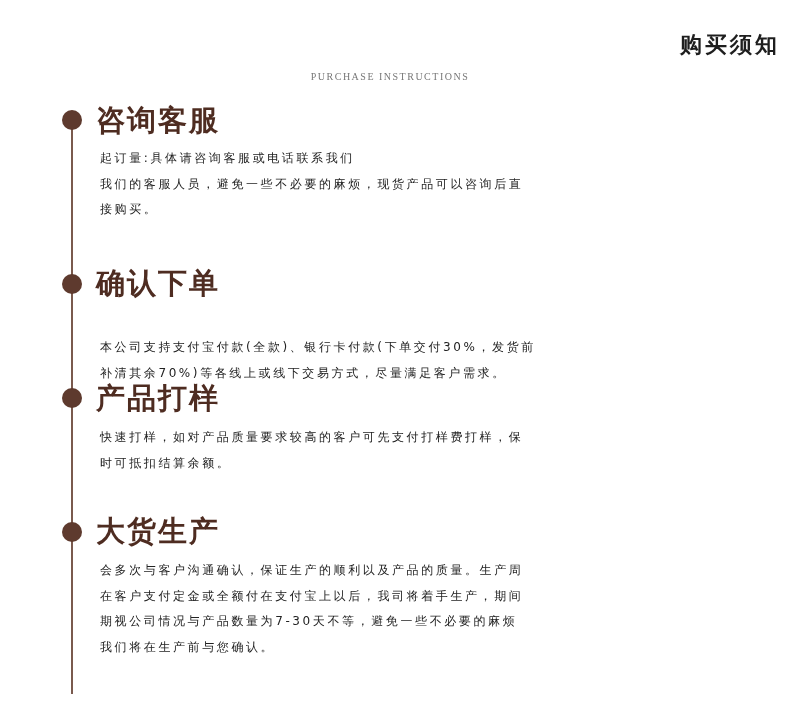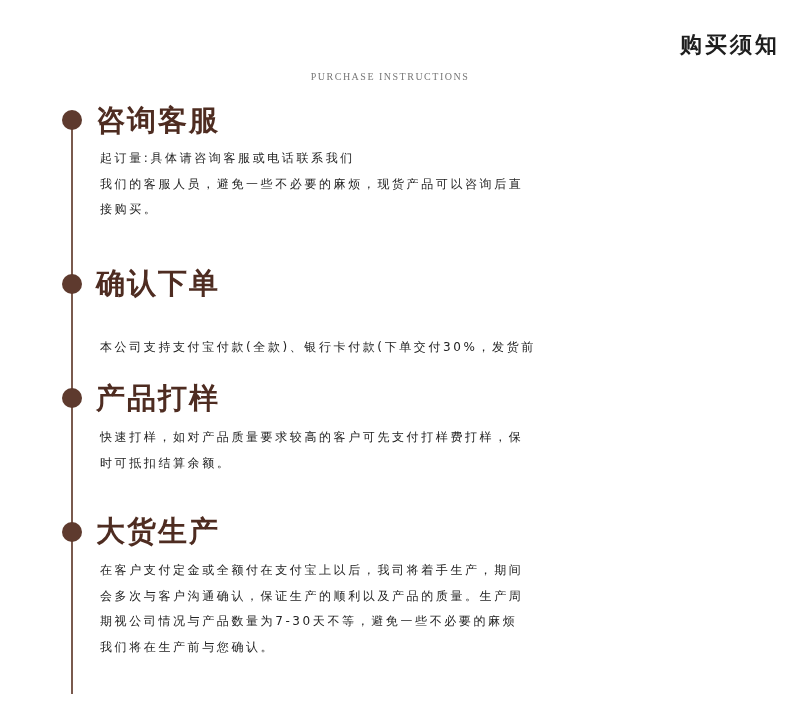--- a/index.html
+++ b/index.html
@@ -100,34 +100,35 @@
     <p>我们的客服人员，避免一些不必要的麻烦，现货产品可以咨询后直</p>
     <p>接购买。</p>
   </div>
 </div>
 
 <div class="section" style="top:0;">
   <div class="dot" style="top:274px;"></div>
   <div class="section-title" style="top:268px;">确认下单</div>
   <div class="section-body" style="top:311px;margin-top:24px;">
     <p>本公司支持支付宝付款(全款)、银行卡付款(下单交付30%，发货前</p>
+    <p>补清其余70%)等各线上或线下交易方式，尽量满足客户需求。</p>
   </div>
 </div>
 
 <div class="section" style="top:0;">
   <div class="dot" style="top:388px;"></div>
   <div class="section-title" style="top:383px;">产品打样</div>
   <div class="section-body" style="top:425px;">
     <p>快速打样，如对产品质量要求较高的客户可先支付打样费打样，保</p>
     <p>时可抵扣结算余额。</p>
   </div>
 </div>
 
 <div class="section" style="top:0;">
   <div class="dot" style="top:522px;"></div>
   <div class="section-title" style="top:516px;">大货生产</div>
   <div class="section-body" style="top:558px;">
+    <p>会多次与客户沟通确认，保证生产的顺利以及产品的质量。生产周</p>
     <p>在客户支付定金或全额付在支付宝上以后，我司将着手生产，期间</p>
-    <p>会多次与客户沟通确认，保证生产的顺利以及产品的质量。生产周</p>
     <p>期视公司情况与产品数量为7-30天不等，避免一些不必要的麻烦</p>
     <p>我们将在生产前与您确认。</p>
   </div>
 </div>
 
 </body></html>

